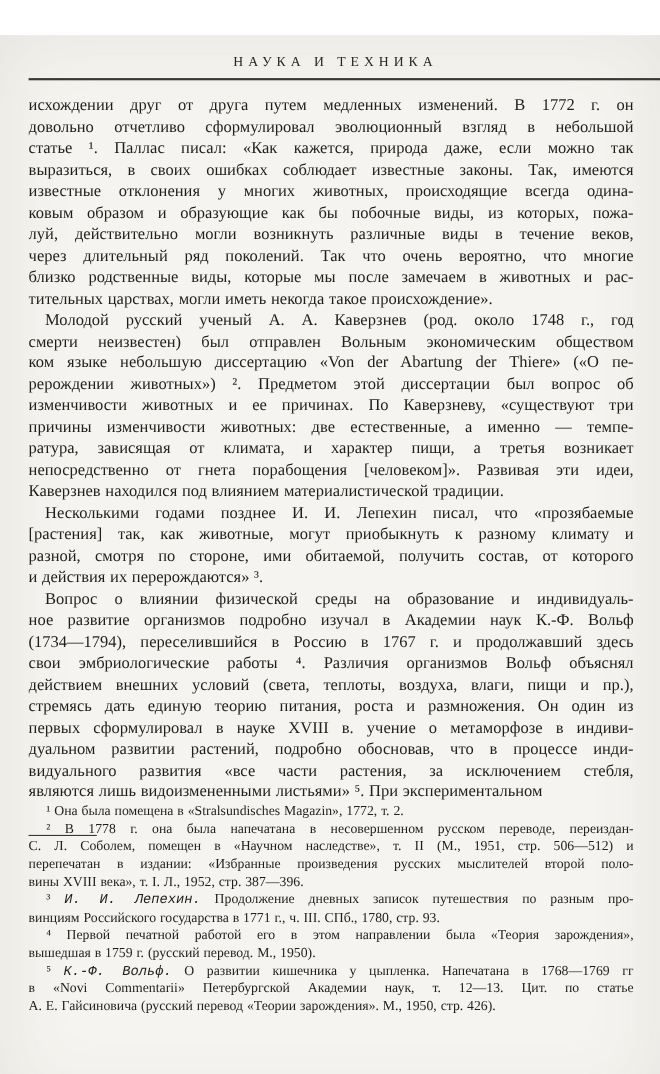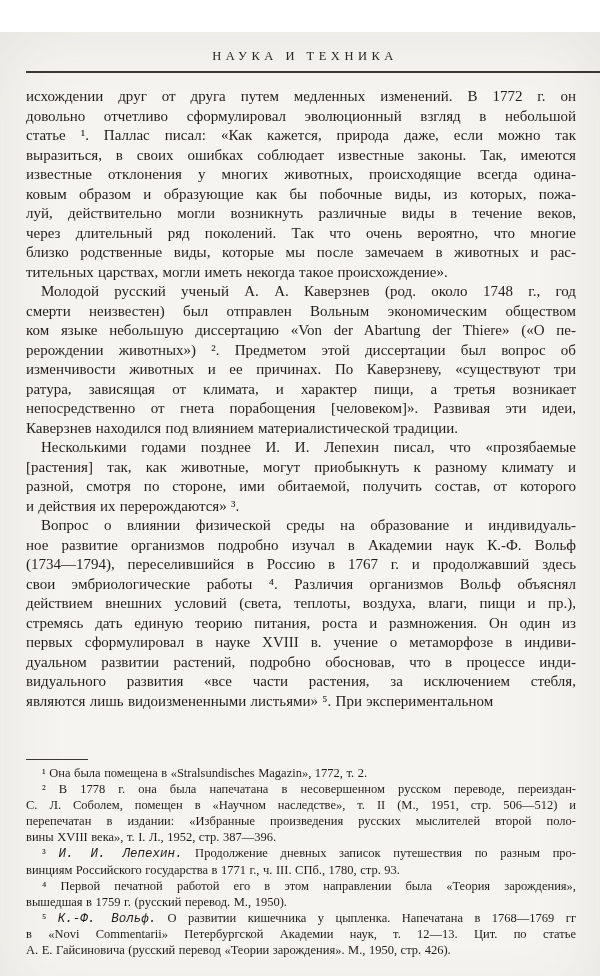--- a/index.html
+++ b/index.html
@@ -38,21 +38,21 @@
     font-size:15px;
     text-align:justify;text-align-last:justify;
     word-spacing:.5px;
   }
   .bline.indent{text-indent:15px;}
   .bline.end{text-align:right;text-align-last:left;}
   .fn-sep{
     position:absolute;left:26px;top:727px;
     width:62px;height:0;border-top:1.6px solid var(--rule,#3a3631);
   }
-  .footnotes{position:absolute;left:26px;right:24px;top:733px;}
+  .footnotes{position:absolute;left:26px;right:24px;top:697px;}
   .fline{
     height:16.1px;line-height:16.1px;overflow:hidden;
     font-size:12.5px;
     text-align:justify;text-align-last:justify;
     word-spacing:.4px;
   }
   .fline.first{text-indent:16px;}
   .fline.end{text-align-last:left;}
   .it{font-style:italic;font-family:Liberation Mono, monospace;}
 </style>
@@ -75,20 +75,21 @@
       <div class="bline">ковым образом и образующие как бы побочные виды, из которых, пожа-</div>
       <div class="bline">луй, действительно могли возникнуть различные виды в течение веков,</div>
       <div class="bline">через длительный ряд поколений. Так что очень вероятно, что многие</div>
       <div class="bline">близко родственные виды, которые мы после замечаем в животных и рас-</div>
       <div class="bline end">тительных царствах, могли иметь некогда такое происхождение».</div>
       <div class="bline indent">Молодой русский ученый А. А. Каверзнев (род. около 1748 г., год</div>
       <div class="bline">смерти неизвестен) был отправлен Вольным экономическим обществом</div>
       <div class="bline">ком языке небольшую диссертацию «Von der Abartung der Thiere» («О пе-</div>
       <div class="bline">рерождении животных») ². Предметом этой диссертации был вопрос об</div>
       <div class="bline">изменчивости животных и ее причинах. По Каверзневу, «существуют три</div>
+      <div class="bline">причины изменчивости животных: две естественные, а именно — темпе-</div>
       <div class="bline">ратура, зависящая от климата, и характер пищи, а третья возникает</div>
       <div class="bline">непосредственно от гнета порабощения [человеком]». Развивая эти идеи,</div>
       <div class="bline end">Каверзнев находился под влиянием материалистической традиции.</div>
       <div class="bline indent">Несколькими годами позднее И. И. Лепехин писал, что «прозябаемые</div>
       <div class="bline">[растения] так, как животные, могут приобыкнуть к разному климату и</div>
       <div class="bline">разной, смотря по стороне, ими обитаемой, получить состав, от которого</div>
       <div class="bline end">и действия их перерождаются» ³.</div>
       <div class="bline indent">Вопрос о влиянии физической среды на образование и индивидуаль-</div>
       <div class="bline">ное развитие организмов подробно изучал в Академии наук К.-Ф. Вольф</div>
       <div class="bline">(1734—1794), переселившийся в Россию в 1767 г. и продолжавший здесь</div>

